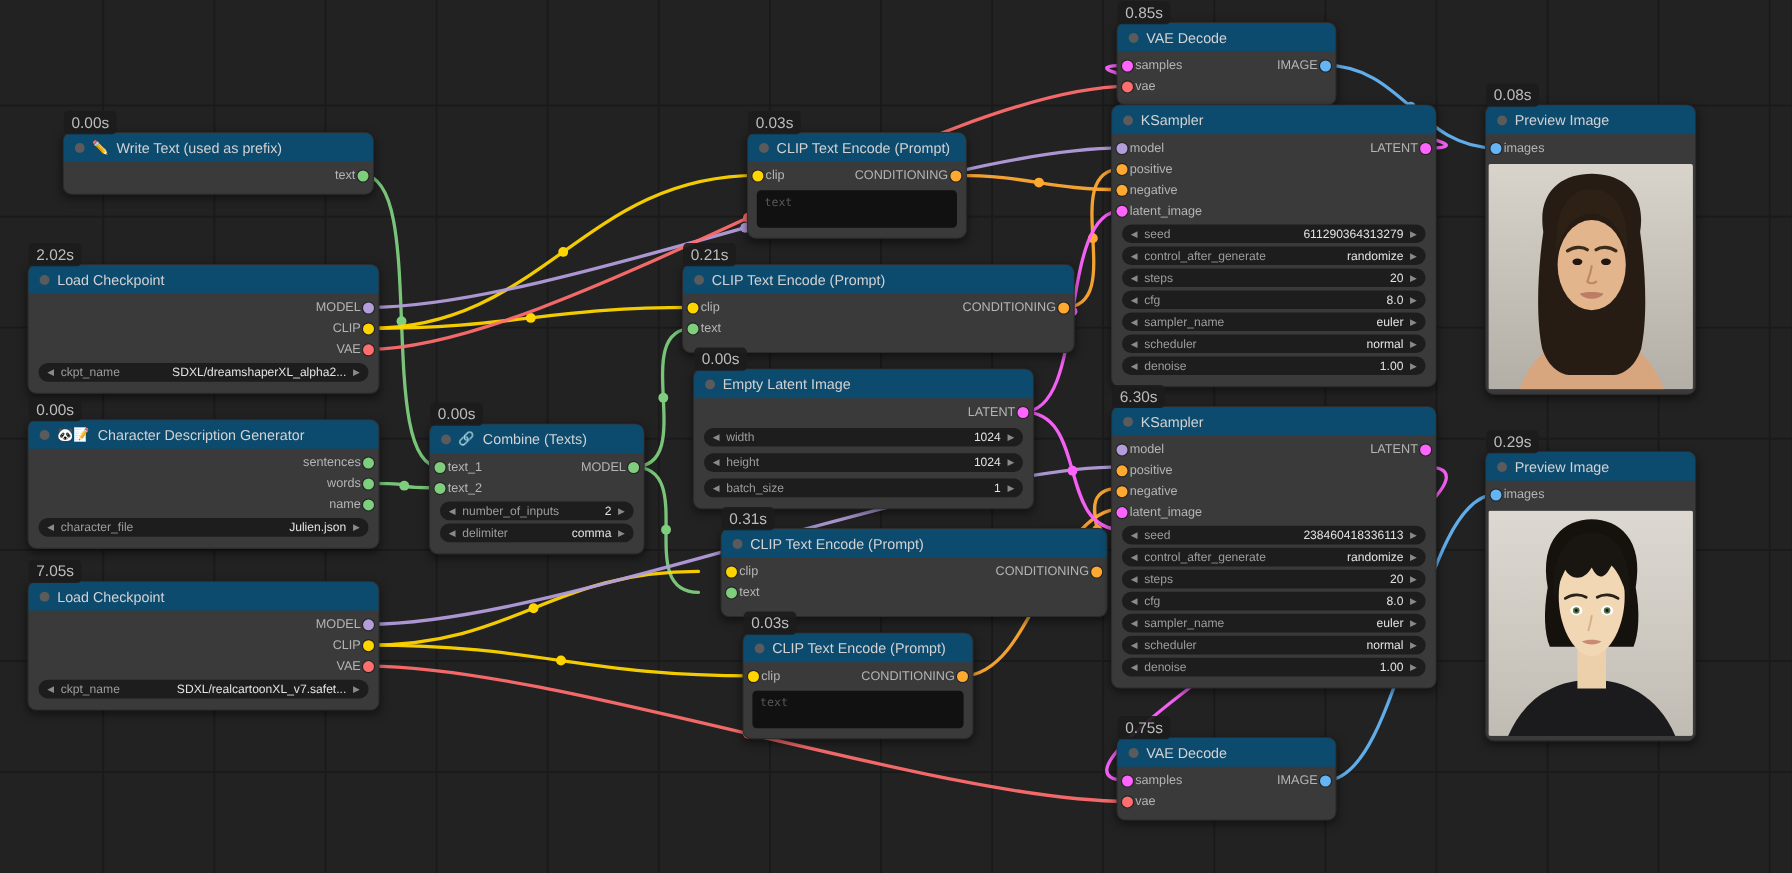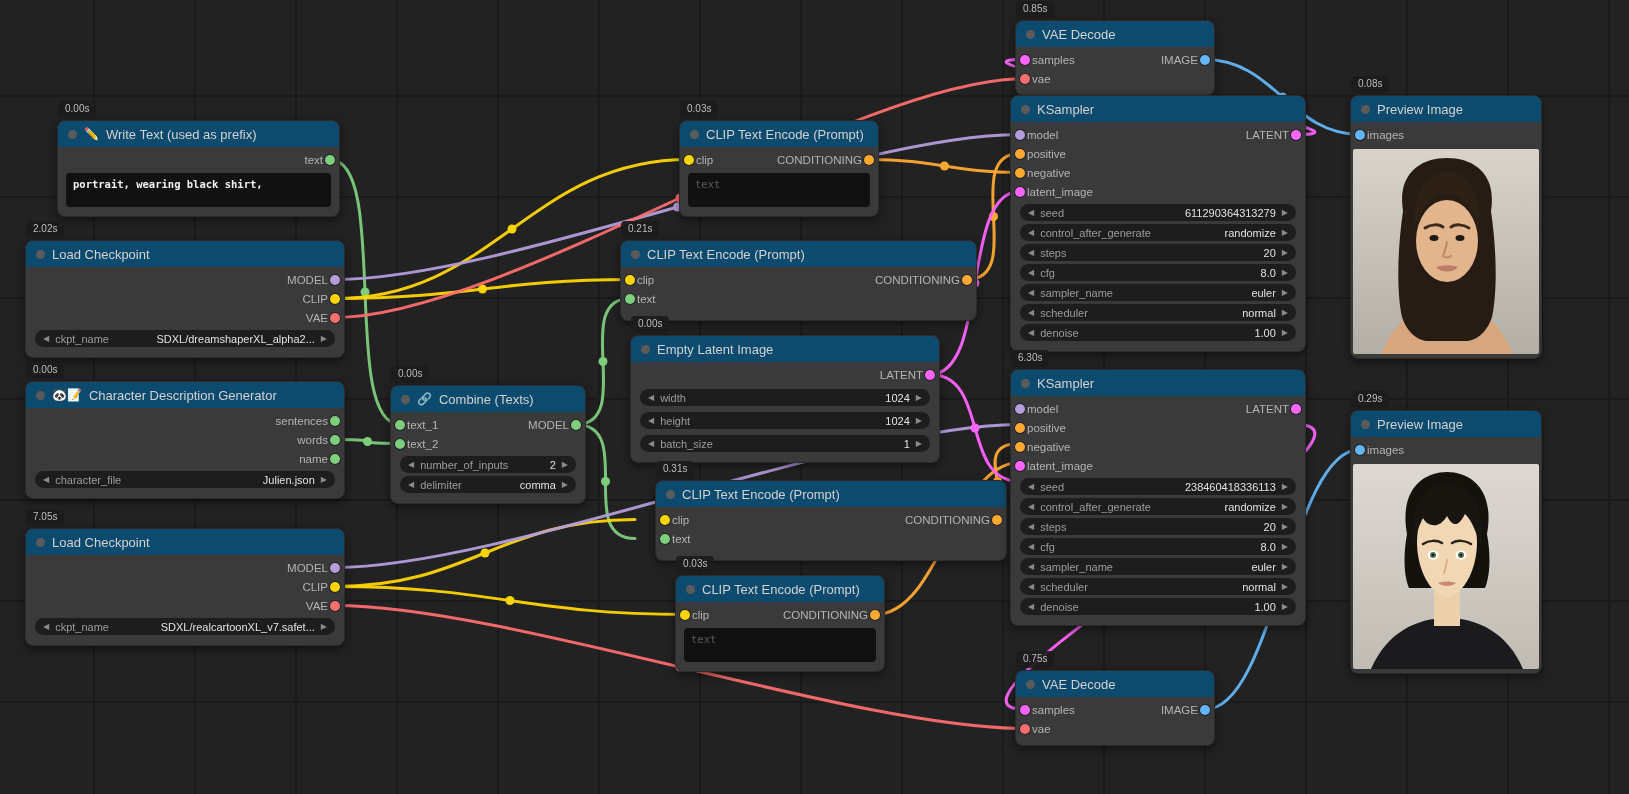--- a/index.html
+++ b/index.html
@@ -16,21 +16,21 @@
   }
   #wires { position:absolute; left:0; top:0; z-index:1; pointer-events:none; }
   .node {
     position:absolute; z-index:2; background:#3a3a3a;
     border:1px solid #2c2c2c; border-radius:8px;
     box-shadow:0 3px 9px rgba(0,0,0,.5);
   }
   .badge {
     position:absolute; top:-20px; left:0;
     background:rgba(28,28,28,.92); color:#bdbdbd;
-    font-size:10px; line-height:1; padding:3px 7px 4px; border-radius:4px;
+    font-size:14px; line-height:1; padding:3px 7px 4px; border-radius:4px;
     white-space:nowrap;
   }
   .title {
     height:26px; display:flex; align-items:center; gap:7px; padding:0 10px;
     background:#0c4a6e; border-radius:7px 7px 0 0; color:#d2d2d2; font-size:13px;
     white-space:nowrap; overflow:hidden;
   }
   .ticon { font-size:12px; flex:none; }
   .cdot { width:9px; height:9px; border-radius:50%; background:#5b5b5b; flex:none; }
   .body { padding:3px 0 7px; }
@@ -119,21 +119,20 @@
   <div class="title">
     <span class="cdot"></span>
     <span class="ticon">✏️</span>
     <span>Write Text (used as prefix)</span>
   </div>
   <div class="body">
     <div class="srow">
       <span class="rgt">text</span>
       <span class="pin pin-r" style="background: rgb(126, 206, 126);"></span>
     </div>
-    <div class="textbox">portrait, wearing black shirt,</div>
   </div>
 </div>
 
 <div class="node" style="left:25px;top:240px;width:320px">
   <div class="badge">2.02s</div>
   <div class="title">
     <span class="cdot"></span>
     <span>Load Checkpoint</span>
   </div>
   <div class="body">

